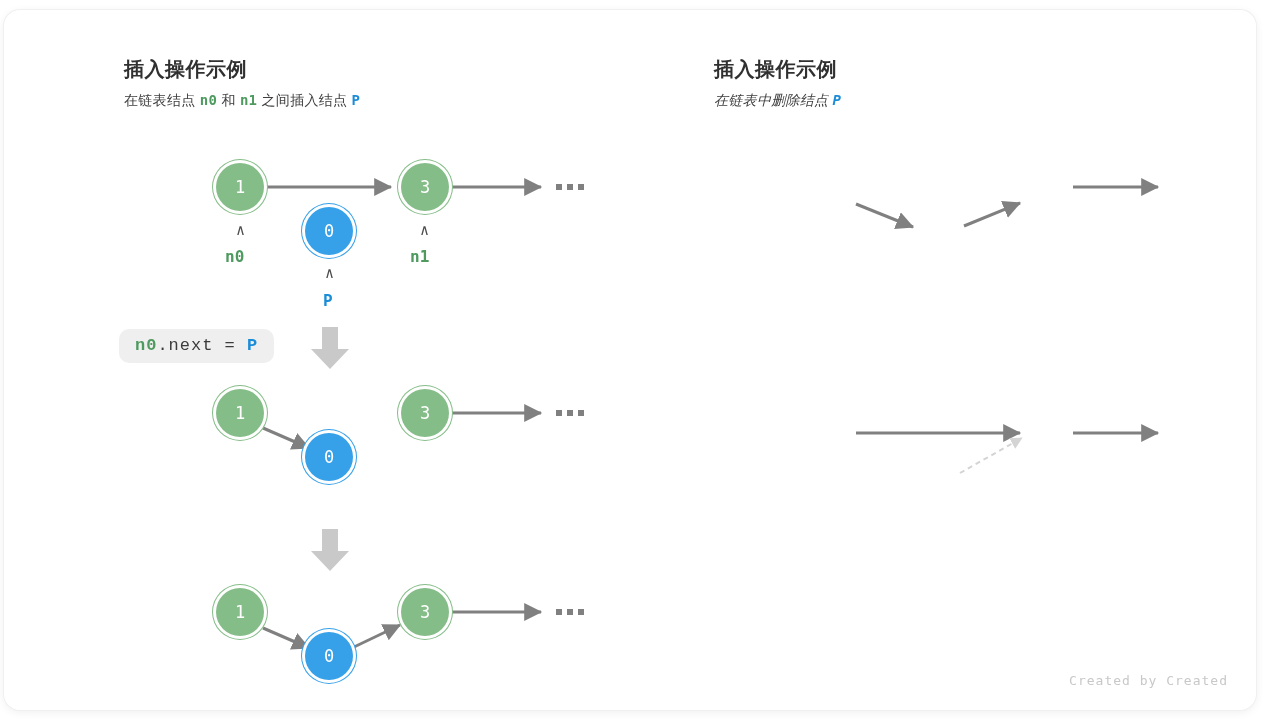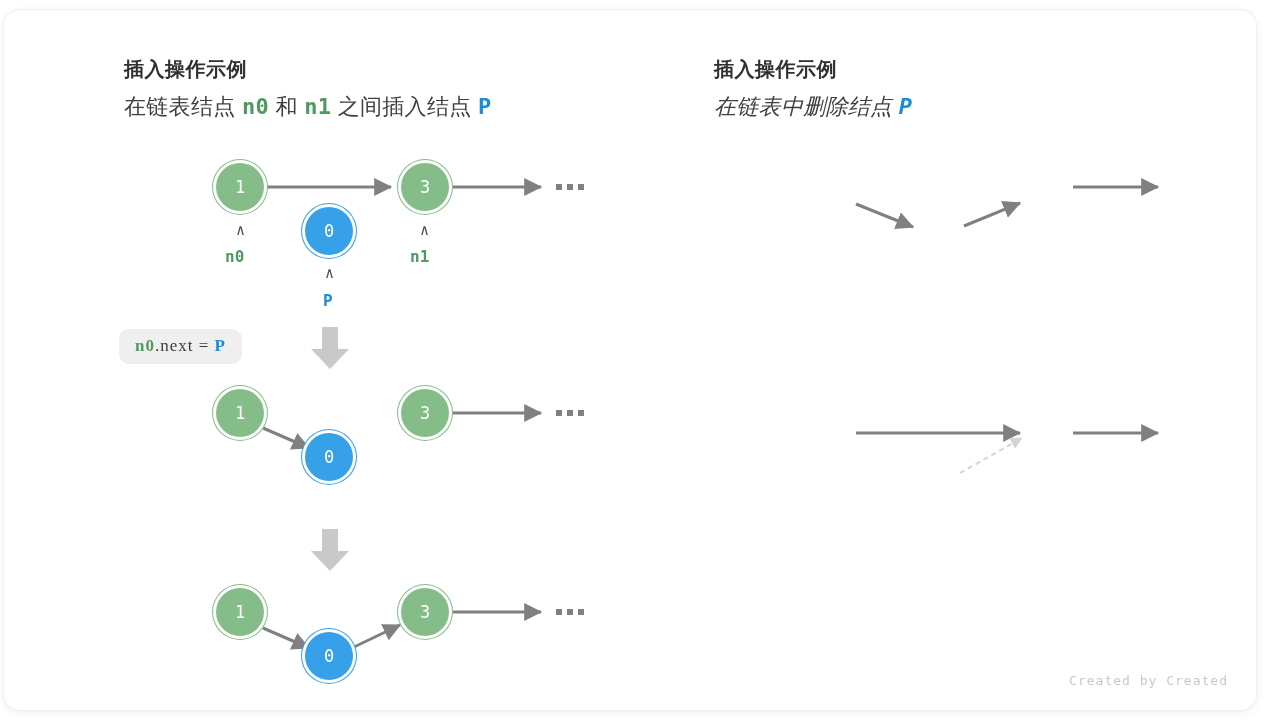--- a/index.html
+++ b/index.html
@@ -32,21 +32,21 @@
   .panel-title {
     position: absolute;
     font-size: 20px;
     font-weight: bold;
     color: #303030;
     letter-spacing: 0.5px;
     white-space: nowrap;
   }
   .panel-subtitle {
     position: absolute;
-    font-size: 22px;
+    font-size: 14px;
     color: #404040;
     white-space: nowrap;
     letter-spacing: 0.3px;
   }
   .mono {
     font-family: "DejaVu Sans Mono", "Liberation Mono", monospace;
     font-weight: bold;
   }
   .green { color: #4e9a5f; }
   .blue  { color: #1a8cd8; }
@@ -110,21 +110,21 @@
     height: 6px;
     background: #808080;
   }
 
   
   .code-chip {
     position: absolute;
     background: #efefef;
     border-radius: 10px;
     padding: 7px 16px 8px 16px;
-    font-family: Liberation Serif, serif;
+    font-family: Liberation Mono, monospace;
     font-size: 17px;
     color: #3c3c3c;
     white-space: nowrap;
     letter-spacing: 1px;
     z-index: 3;
   }
   .code-chip .green, .code-chip .blue { font-weight: bold; }
 
   .down-arrow { position: absolute; z-index: 3; }
 

